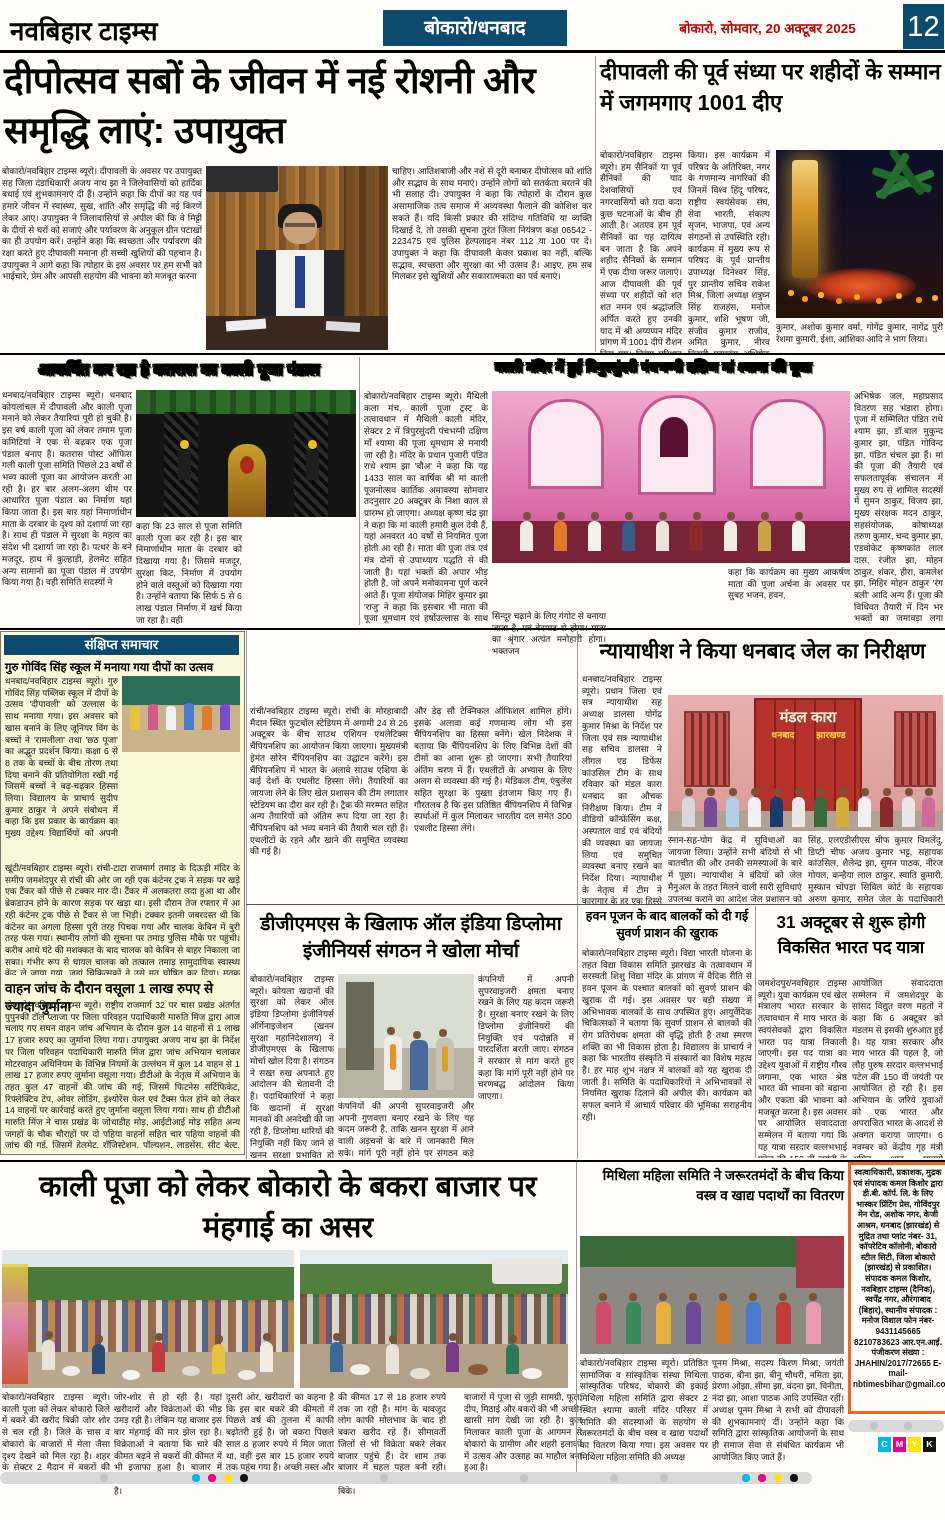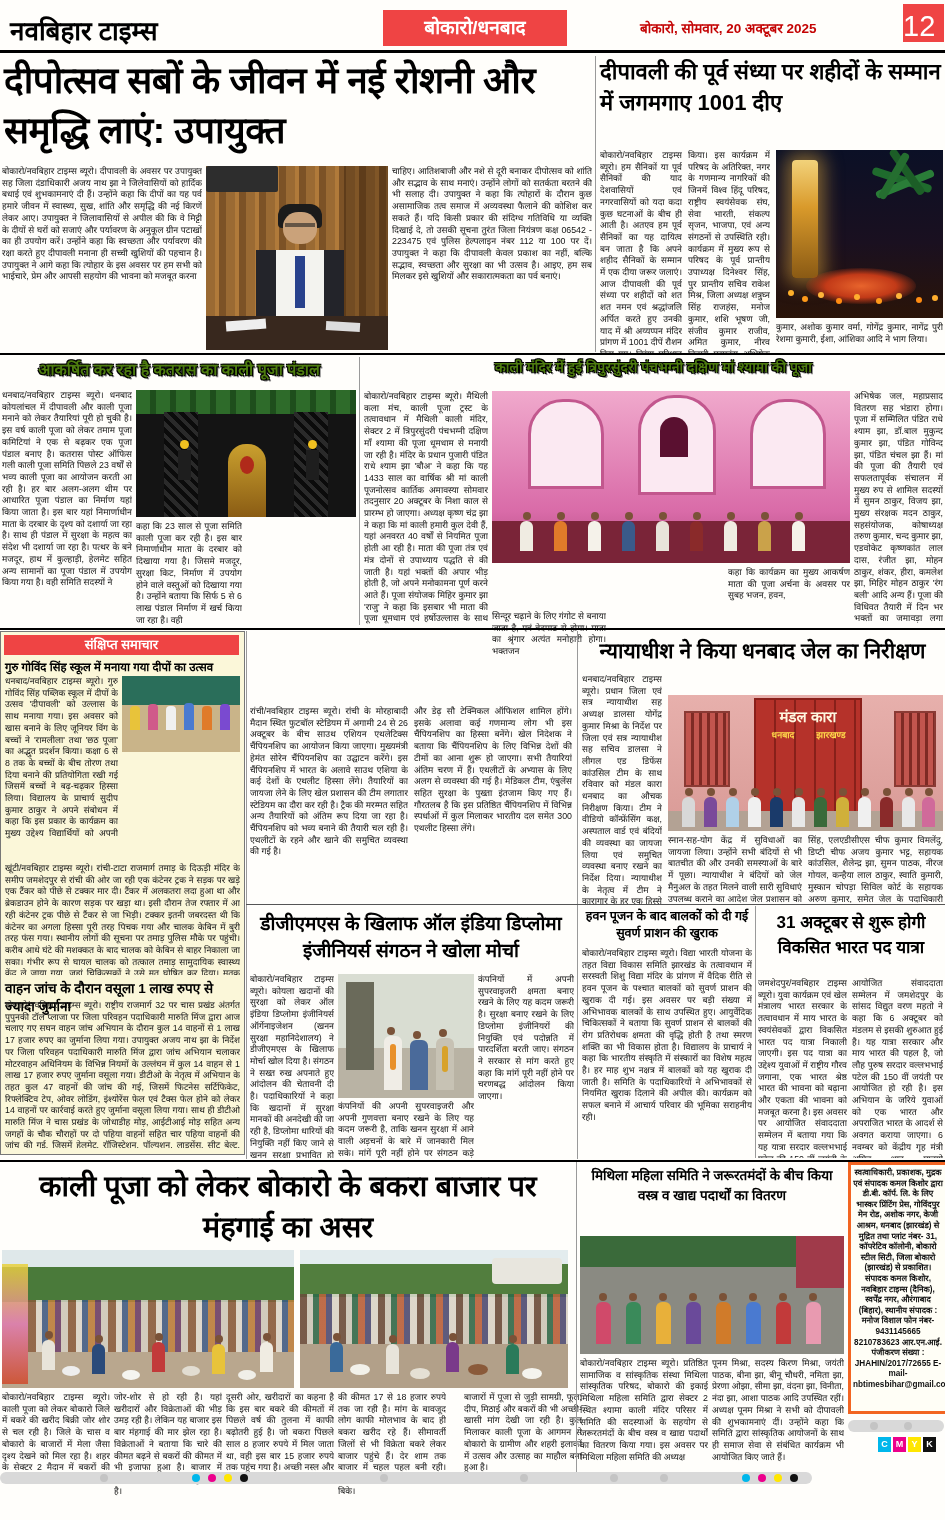--- a/index.html
+++ b/index.html
@@ -1,40 +1,40 @@
 <!DOCTYPE html>
 <html><head>
 <meta charset="utf-8">
 <style>
   html,body{margin:0;padding:0;background:#e8e8e8;}
   .page{position:relative;width:945px;height:1520px;background:#fffefb;margin:0 auto;
         font-family:"Liberation Sans","DejaVu Sans",sans-serif;overflow:hidden;}
   .abs{position:absolute;}
   .bt{position:absolute;font-size:8.8px;line-height:11.7px;text-align:justify;color:#141414;overflow:hidden;}
   .hd{position:absolute;font-weight:700;color:#000;}
-  .outline{color:#4d7c0f;text-shadow:-1px -1px 0 #000,1px -1px 0 #000,-1px 1px 0 #000,1px 1px 0 #000,2px 2px 0 #8a8a8a;}
+  .outline{color:#000000;text-shadow:-1px -1px 0 #000,1px -1px 0 #000,-1px 1px 0 #000,1px 1px 0 #000,2px 2px 0 #8a8a8a;}
   .hrule{position:absolute;background:#000;}
   .vr{position:absolute;width:1px;background:#9a9a9a;}
   .photo{position:absolute;overflow:hidden;background:#999;}
   .pn{position:absolute;width:13px;height:30px;border-radius:6px 6px 0 0;}
   .pn:before{content:"";position:absolute;top:-9px;left:2.5px;width:8px;height:8px;border-radius:50%;background:#7a5238;}
   .dot{position:absolute;width:8px;height:8px;border-radius:50%;top:2px;}
   .cmyk{position:absolute;width:13px;height:15px;color:#fff;font-size:9px;font-weight:700;
         text-align:center;line-height:15px;}
-  .redbox{background:#ef4444;color:#fff;}
+  .redbox{background:#0c4a6e;color:#fff;}
 </style>
 </head>
 <body>
 
 <div class="page">
 
   <div class="hd" style="left:10px;top:12px;font-size:26px;">नवबिहार टाइम्स</div>
   <div class="abs redbox" style="left:383px;top:10px;width:184px;height:36px;text-align:center;line-height:36px;font-size:19px;font-weight:700;">बोकारो/धनबाद</div>
-  <div class="abs" style="left:640px;top:19px;width:255px;text-align:left;font-size:13.5px;font-weight:700;color:#c40404;">बोकारो, सोमवार, 20 अक्टूबर 2025</div>
-  <div class="abs redbox" style="left:903px;top:4px;width:41px;height:38px;text-align:left;line-height:45px;font-size:29px;">12</div>
+  <div class="abs" style="left:640px;top:19px;width:255px;text-align:center;font-size:13.5px;font-weight:700;color:#c40404;">बोकारो, सोमवार, 20 अक्टूबर 2025</div>
+  <div class="abs redbox" style="left:903px;top:4px;width:41px;height:45px;text-align:center;line-height:45px;font-size:29px;">12</div>
   <div class="hrule" style="left:0;top:50px;width:945px;height:2.5px;"></div>
 
   <div class="hd" style="left:4px;top:56px;width:588px;font-size:37px;line-height:50px;font-weight:800;letter-spacing:-0.5px;">दीपोत्सव सबों के जीवन में नई रोशनी और समृद्धि लाएं: उपायुक्त</div>
   <div class="bt" style="left:2px;top:166px;width:200px;height:186px;">बोकारो/नवबिहार टाइम्स ब्यूरो। दीपावली के अवसर पर उपायुक्त सह जिला दंडाधिकारी अजय नाथ झा ने जिलेवासियों को हार्दिक बधाई एवं शुभकामनाएं दी हैं। उन्होंने कहा कि दीपों का यह पर्व हमारे जीवन में स्वास्थ्य, सुख, शांति और समृद्धि की नई किरणें लेकर आए। उपायुक्त ने जिलावासियों से अपील की कि वे मिट्टी के दीयों से घरों को सजाएं और पर्यावरण के अनुकूल ग्रीन पटाखों का ही उपयोग करें। उन्होंने कहा कि स्वच्छता और पर्यावरण की रक्षा करते हुए दीपावली मनाना ही सच्ची खुशियों की पहचान है। उपायुक्त ने आगे कहा कि त्योहार के इस अवसर पर हम सभी को भाईचारे, प्रेम और आपसी सहयोग की भावना को मजबूत करना</div>
   <div class="photo" style="left:206px;top:166px;width:182px;height:184px;background:repeating-linear-gradient(90deg,#9a6a33 0 9px,#b07a3a 9px 13px,#7c5226 13px 20px);">
     <div class="abs" style="left:0;top:0;width:72px;height:26px;background:#2d2d2d;border-radius:2px;"></div>
     <div class="abs" style="right:0;top:0;width:44px;height:184px;background:rgba(40,20,5,0.35);"></div>
     <div class="abs" style="left:72px;top:38px;width:44px;height:24px;background:#1b1b1b;border-radius:12px 12px 4px 4px;"></div>
     <div class="abs" style="left:77px;top:46px;width:34px;height:32px;background:#caa27a;border-radius:45%;"></div>
     <div class="abs" style="left:79px;top:57px;width:30px;height:4px;background:#222;opacity:.6;"></div>
@@ -209,21 +209,21 @@
     <div class="abs" style="left:168px;top:114px;width:20px;height:11px;background:#8a5a3a;border-radius:50%;"></div>
     <div class="abs" style="left:222px;top:118px;width:20px;height:11px;background:#f5f4ee;border-radius:50%;"></div>
   </div>
   <div class="bt" style="left:2px;top:1392px;width:108px;height:124px;">बोकारो/नवबिहार टाइम्स ब्यूरो। काली पूजा को लेकर बोकारो जिले में बकरे की खरीद बिक्री जोर शोर से चल रही है। जिले के चास व बोकारो के बाजारों में मेला जैसा दृश्य देखने को मिल रहा है। शहर के सेक्टर 2 मैदान में बकरों की बिक्री</div>
   <div class="bt" style="left:114px;top:1392px;width:108px;height:124px;">जोर-शोर से हो रही है। यहां खरीदारों और विक्रेताओं की भीड़ उमड़ रही है। लेकिन यह बाजार इस बार मंहगाई की मार झेल रहा है। विक्रेताओं ने बताया कि चारे की कीमत बढ़ने से बकरों की कीमत में भी इजाफा हुआ है। बाजार में बकरों की संख्या अपेक्षाकृत कम है।</div>
   <div class="bt" style="left:226px;top:1392px;width:108px;height:124px;">दूसरी ओर, खरीदारों का कहना है कि इस बार बकरे की कीमतों में पिछले वर्ष की तुलना में काफी बढ़ोतरी हुई है। जो बकरा पिछले साल 8 हजार रुपये में मिल जाता था, वही इस बार 15 हजार रुपये तक पहुंच गया है। अच्छी नस्ल और बड़े आकार के बकरे</div>
   <div class="bt" style="left:338px;top:1392px;width:108px;height:124px;">की कीमत 17 से 18 हजार रुपये तक जा रही है। मांग के बावजूद लोग काफी मोलभाव के बाद ही बकरा खरीद रहे हैं। सीमावर्ती जिलों से भी विक्रेता बकरे लेकर बाजार पहुंचे हैं। देर शाम तक बाजार में चहल पहल बनी रही। छोटे बकरे 7 से 8 हजार रुपये में बिके।</div>
   <div class="bt" style="left:464px;top:1392px;width:118px;height:124px;">बाजारों में पूजा से जुड़ी सामग्री, फूल, दीप, मिठाई और बकरों की भी अच्छी-खासी मांग देखी जा रही है। कुल मिलाकर काली पूजा के आगमन से बोकारो के ग्रामीण और शहरी इलाकों में उत्सव और उत्साह का माहौल बना हुआ है।</div>
   <div class="vr" style="left:576px;top:1162px;height:312px;"></div>
 
-  <div class="hd" style="left:580px;top:1166px;width:264px;font-size:13.5px;line-height:20px;text-align:center;">मिथिला महिला समिति ने जरूरतमंदों के बीच किया वस्त्र व खाद्य पदार्थों का वितरण</div>
+  <div class="hd" style="left:580px;top:1166px;width:264px;font-size:13.5px;line-height:20px;text-align:right;">मिथिला महिला समिति ने जरूरतमंदों के बीच किया वस्त्र व खाद्य पदार्थों का वितरण</div>
   <div class="photo" style="left:580px;top:1236px;width:264px;height:118px;background:linear-gradient(#3a6a3a 0 26%,#8a8a82 26%);">
     <div class="abs" style="right:0;top:0;width:48px;height:52px;background:#a03a4a;"></div>
     <div class="pn" style="left:16px;bottom:10px;height:42px;width:15px;background:#d04a6a;"></div>
     <div class="pn" style="left:46px;bottom:10px;height:42px;width:15px;background:#3a8a5a;"></div>
     <div class="pn" style="left:76px;bottom:10px;height:42px;width:15px;background:#e8b03a;"></div>
     <div class="pn" style="left:106px;bottom:10px;height:42px;width:15px;background:#6a4a9a;"></div>
     <div class="pn" style="left:136px;bottom:10px;height:42px;width:15px;background:#d07b2a;"></div>
     <div class="pn" style="left:166px;bottom:10px;height:42px;width:15px;background:#4a7ad0;"></div>
     <div class="pn" style="left:196px;bottom:10px;height:42px;width:15px;background:#c23a3a;"></div>
     <div class="pn" style="left:226px;bottom:10px;height:42px;width:15px;background:#e89ab0;"></div>

